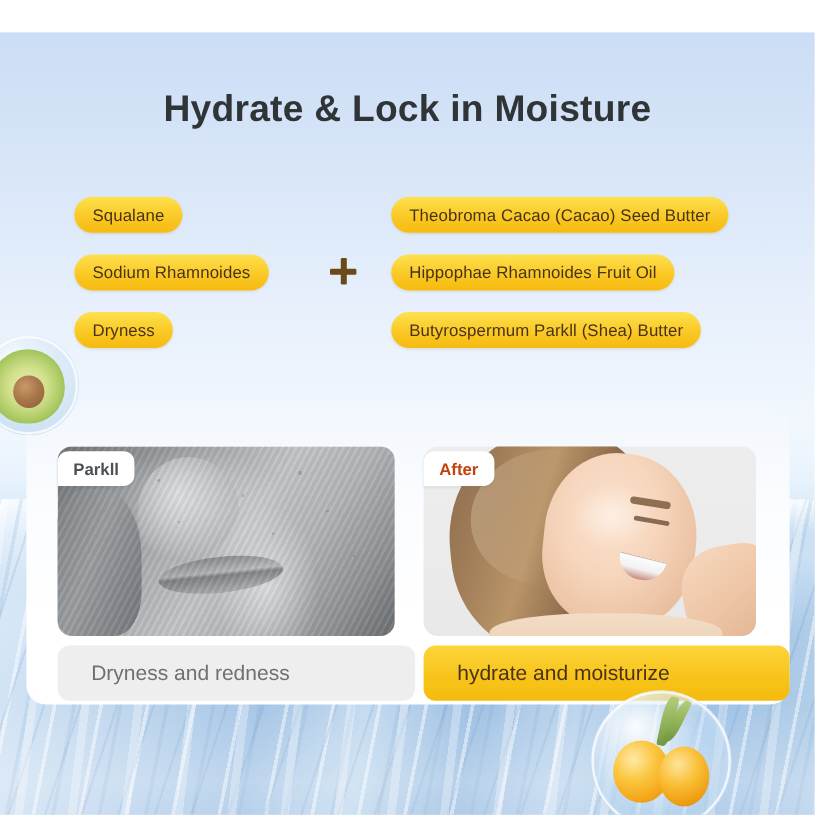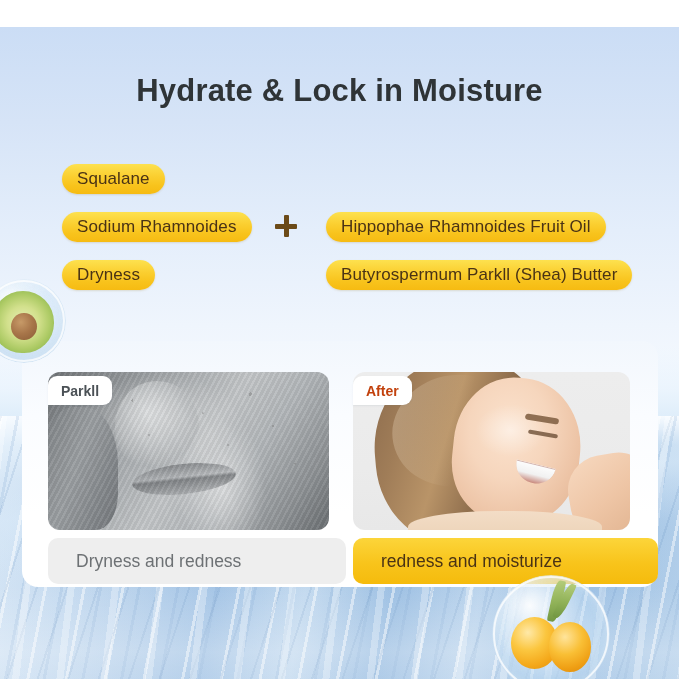--- a/index.html
+++ b/index.html
@@ -57,21 +57,21 @@
     position:absolute;left:0;right:0;top:46px;text-align:center;
     font-size:31px;font-weight:bold;color:#2f3437;letter-spacing:.2px;
     white-space:nowrap;
   }
 
   
   .pill{
     position:absolute;display:flex;align-items:center;justify-content:center;
     height:30px;border-radius:16px;
     background:linear-gradient(180deg,#fde14f 0%,#fbd032 38%,#f8c31c 72%,#f6bb12 100%);
-    color:#4a3315;font-size:17px;letter-spacing:.1px;white-space:nowrap;
+    color:#4a3315;font-size:14px;letter-spacing:.1px;white-space:nowrap;
     box-shadow:0 1px 2px rgba(140,105,20,.18);
     padding:0 15px;
   }
   .plus{
     position:absolute;left:275px;top:188px;width:22px;height:22px;
   }
   .plus:before,.plus:after{
     content:"";position:absolute;background:#6b4a18;border-radius:1px;
   }
   .plus:before{left:0;top:8.5px;width:22px;height:5px;}
@@ -260,20 +260,21 @@
   <div class="wavelight"></div>
 
   <div class="title">Hydrate &amp; Lock in Moisture</div>
 
   <div class="pill" style="left:62px;top:137px;">Squalane</div>
   <div class="pill" style="left:62px;top:185px;">Sodium Rhamnoides</div>
   <div class="pill" style="left:62px;top:233px;">Dryness</div>
 
   <div class="plus"></div>
 
+  <div class="pill" style="left:326px;top:137px;">Theobroma Cacao (Cacao) Seed Butter</div>
   <div class="pill" style="left:326px;top:185px;">Hippophae Rhamnoides Fruit Oil</div>
   <div class="pill" style="left:326px;top:233px;">Butyrospermum Parkll (Shea) Butter</div>
 
   <div class="panel"></div>
 
   <div class="photo before">
     <div class="before-hand"></div>
     <div class="before-nose"></div>
     <div class="before-lips"></div>
     <div class="before-noise"></div>
@@ -288,21 +289,21 @@
     <div class="after-smile"></div>
     <div class="after-hand"></div>
     <div class="after-shoulder"></div>
     <div class="after-hairshine"></div>
   </div>
 
   <div class="tab before-tab">Parkll</div>
   <div class="tab after-tab">After</div>
 
   <div class="caption before-cap">Dryness and redness</div>
-  <div class="caption after-cap">redness and moisturize</div>
+  <div class="caption after-cap">hydrate and moisturize</div>
 
   <div class="bubble avocado">
     <div class="glass"></div>
     <div class="avo-flesh"></div>
     <div class="avo-pit"></div>
     <div class="rim"></div>
   </div>
 
   <div class="bubble berries">
     <div class="glass"></div>

